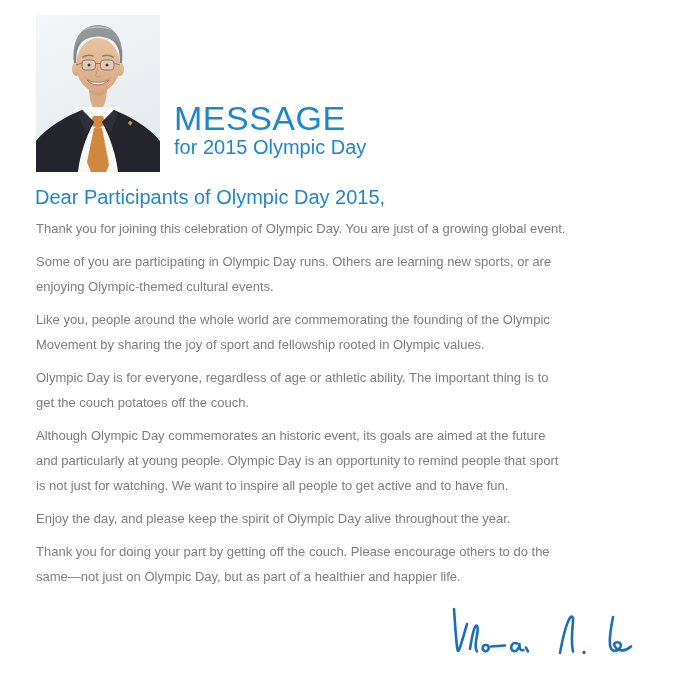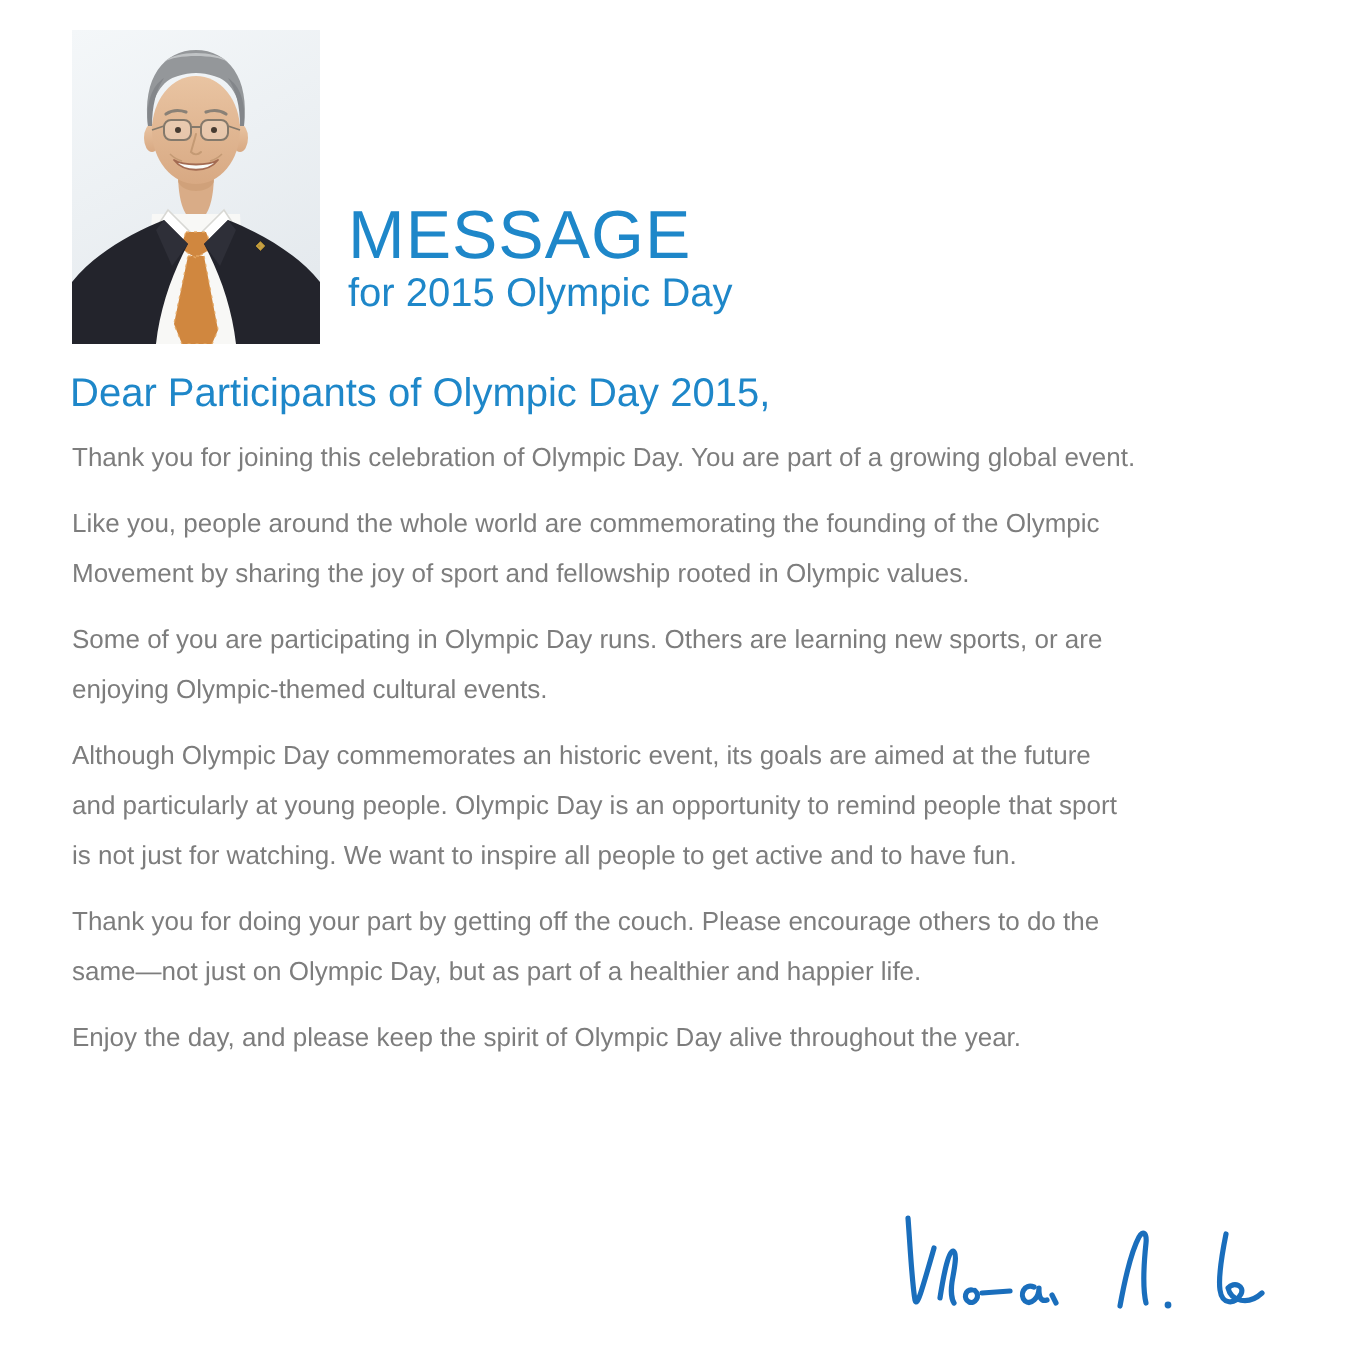--- a/index.html
+++ b/index.html
@@ -120,31 +120,33 @@
 </div>
 
 <div class="title-block">
   <div class="title-main">MESSAGE</div>
   <div class="title-sub">for 2015 Olympic Day</div>
 </div>
 
 <div class="salutation">Dear Participants of Olympic Day 2015,</div>
 
 <div class="letter-body">
-  <p>Thank you for joining this celebration of Olympic Day. You are part of a growing global event.</p>
+  <p>Thank you for joining this celebration of Olympic Day. You are just of a growing global event.</p>
+  <p>Some of you are participating in Olympic Day runs. Others are learning new sports, or are
+enjoying Olympic-themed cultural events.</p>
   <p>Like you, people around the whole world are commemorating the founding of the Olympic
 Movement by sharing the joy of sport and fellowship rooted in Olympic values.</p>
-  <p>Some of you are participating in Olympic Day runs. Others are learning new sports, or are
-enjoying Olympic-themed cultural events.</p>
+  <p>Olympic Day is for everyone, regardless of age or athletic ability. The important thing is to
+get the couch potatoes off the couch.</p>
   <p>Although Olympic Day commemorates an historic event, its goals are aimed at the future
 and particularly at young people. Olympic Day is an opportunity to remind people that sport
 is not just for watching. We want to inspire all people to get active and to have fun.</p>
+  <p>Enjoy the day, and please keep the spirit of Olympic Day alive throughout the year.</p>
   <p>Thank you for doing your part by getting off the couch. Please encourage others to do the
 same—not just on Olympic Day, but as part of a healthier and happier life.</p>
-  <p>Enjoy the day, and please keep the spirit of Olympic Day alive throughout the year.</p>
 </div>
 
 <div class="signature" aria-label="signature">
   <svg width="200" height="62" viewBox="0 0 200 62" xmlns="http://www.w3.org/2000/svg">
     <g fill="none" stroke="#1a6ebc" stroke-width="2.6" stroke-linecap="round" stroke-linejoin="round">
 
       <path d="M11 9 C12 22 13 42 14.5 50 C15.5 54 18 45 24 24"></path>
 
       <path d="M27 49 C29 36 31.5 25 33.5 25.5 C36 26.5 34 35 33 41 C32.3 46 33 50 34 51.5"></path>
 

